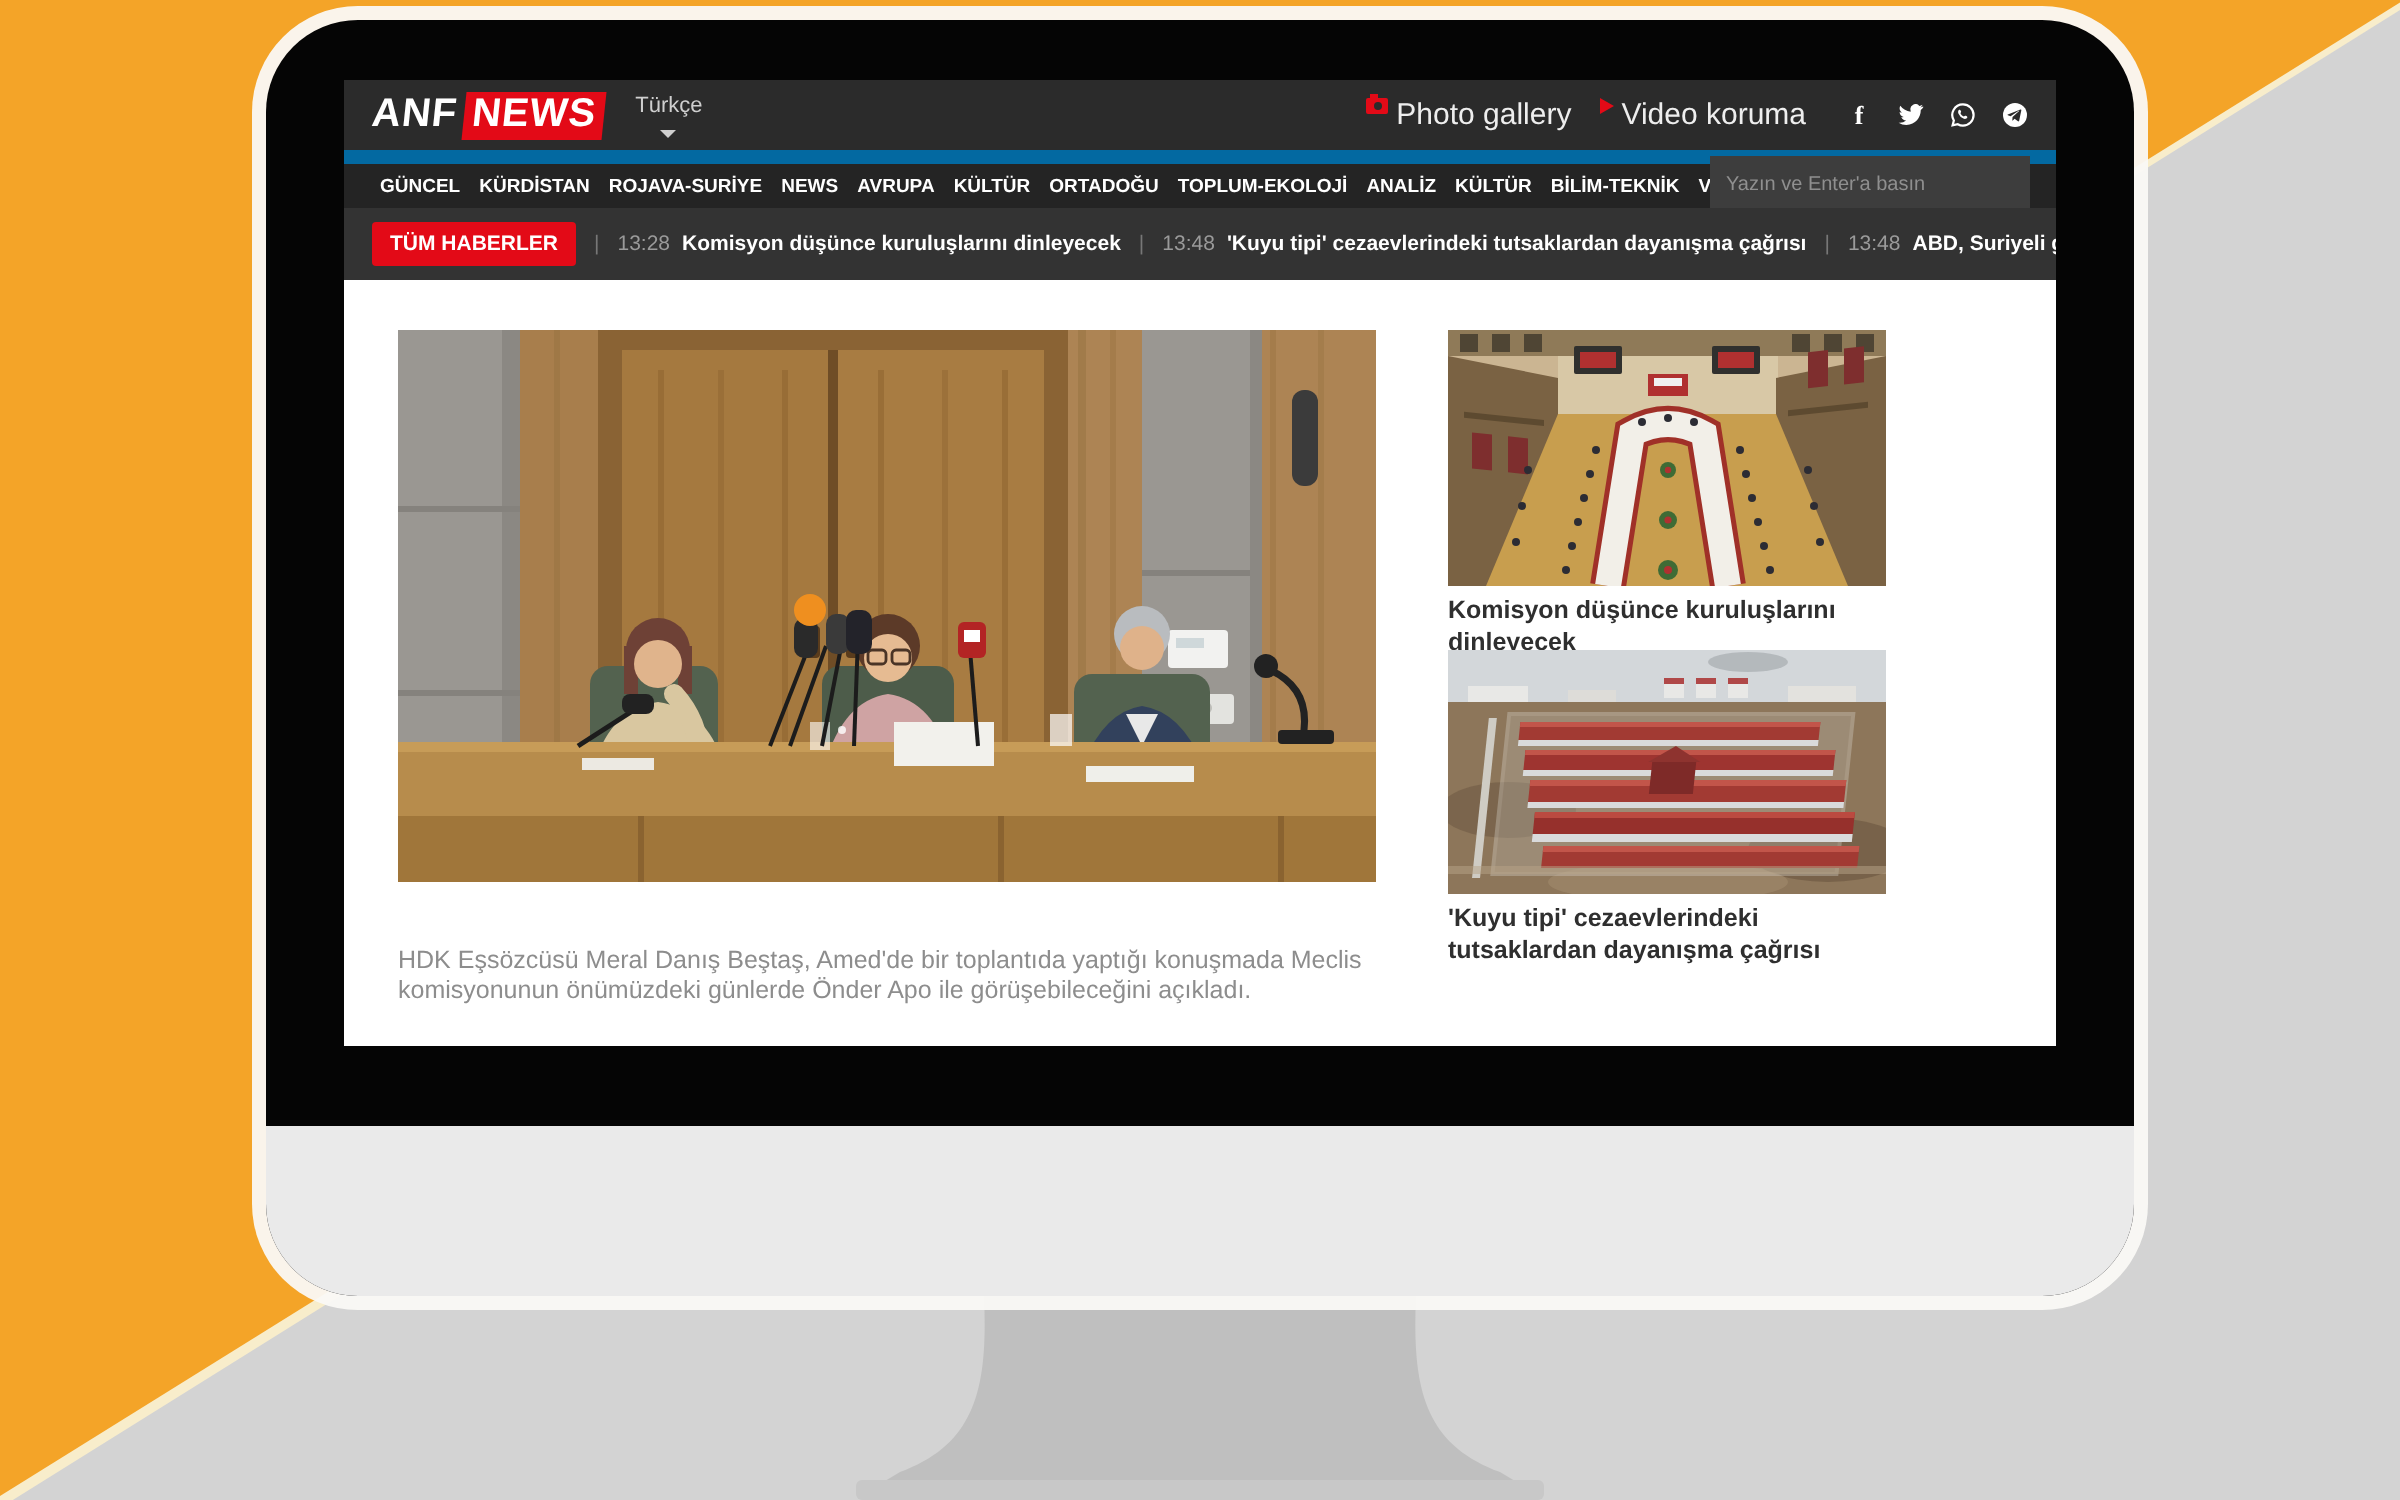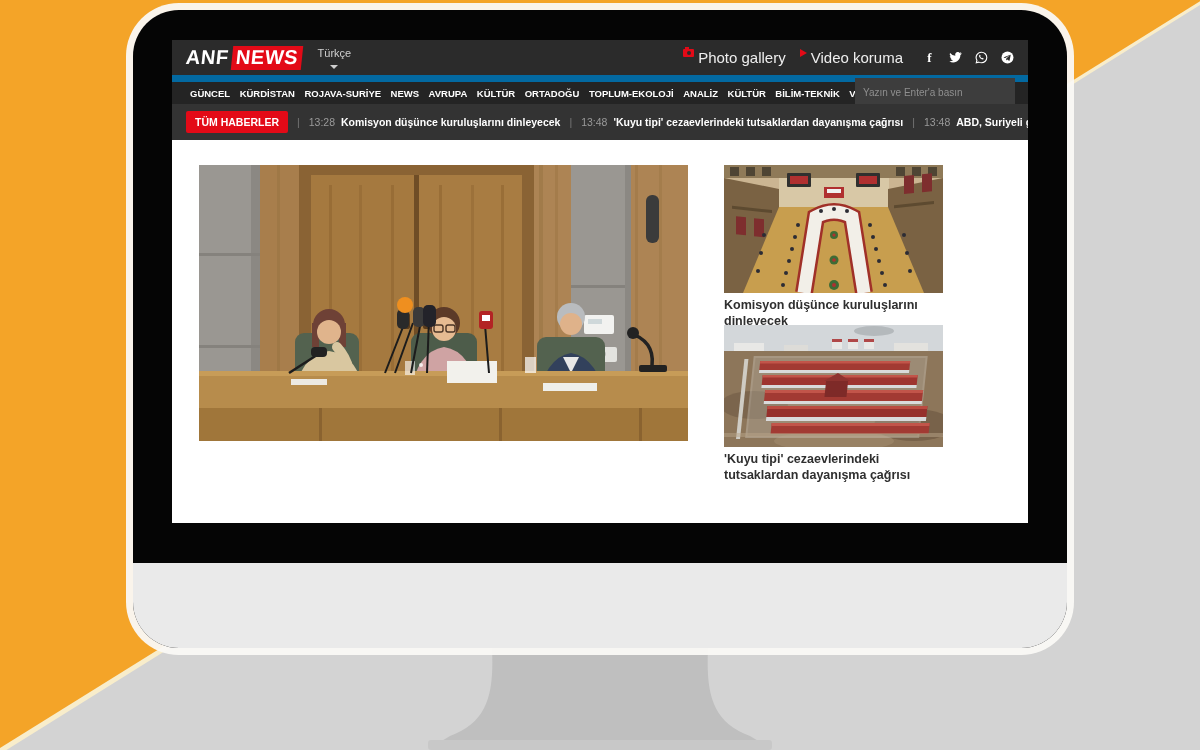--- a/index.html
+++ b/index.html
@@ -240,20 +240,21 @@
         <rect x="280" y="146" width="14" height="18" rx="3" fill="#b32424"></rect>
         <rect x="283" y="150" width="8" height="6" fill="#fff"></rect>
         <line x1="90" y1="208" x2="118" y2="190" stroke="#1c1c1c" stroke-width="2.5"></line>
         <rect x="112" y="182" width="16" height="10" rx="4" fill="#222"></rect>
         <path d="M452 206 q6 -26 -16 -36" stroke="#222" stroke-width="3.5" fill="none"></path>
         <circle cx="434" cy="168" r="6" fill="#222"></circle>
         <rect x="440" y="200" width="28" height="7" rx="2" fill="#222"></rect>
       </svg>
     </div>
 
+    <div class="summary">HDK Eşsözcüsü Meral Danış Beştaş, Amed'de bir toplantıda yaptığı konuşmada Meclis komisyonunun önümüzdeki günlerde Önder Apo ile görüşebileceğini açıkladı.</div>
 
     <div class="sb-img1">
       <svg width="219" height="128" viewBox="0 0 219 128">
         <rect width="219" height="128" fill="#cbb592"></rect>
         <rect x="55" width="110" height="42" fill="#d8c8a6"></rect>
         <rect x="0" width="219" height="13" fill="#8f7a58"></rect>
         <rect x="6" y="2" width="9" height="9" fill="#4f4534"></rect>
           <rect x="22" y="2" width="9" height="9" fill="#4f4534"></rect>
         <rect x="38" y="2" width="9" height="9" fill="#4f4534"></rect>
           <rect x="172" y="2" width="9" height="9" fill="#4f4534"></rect>

